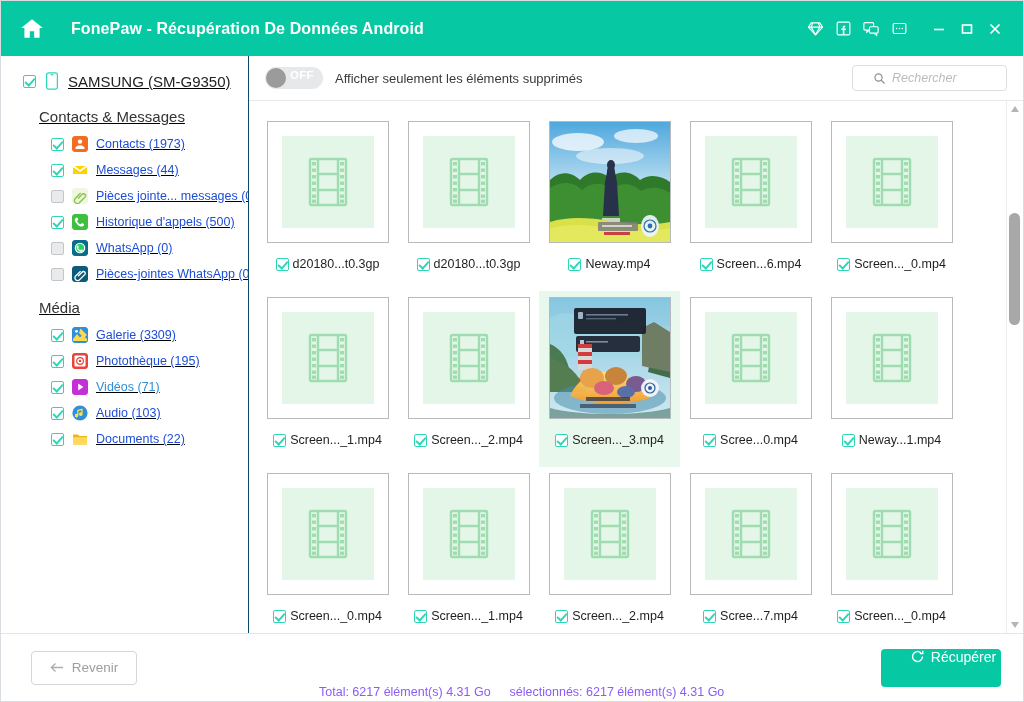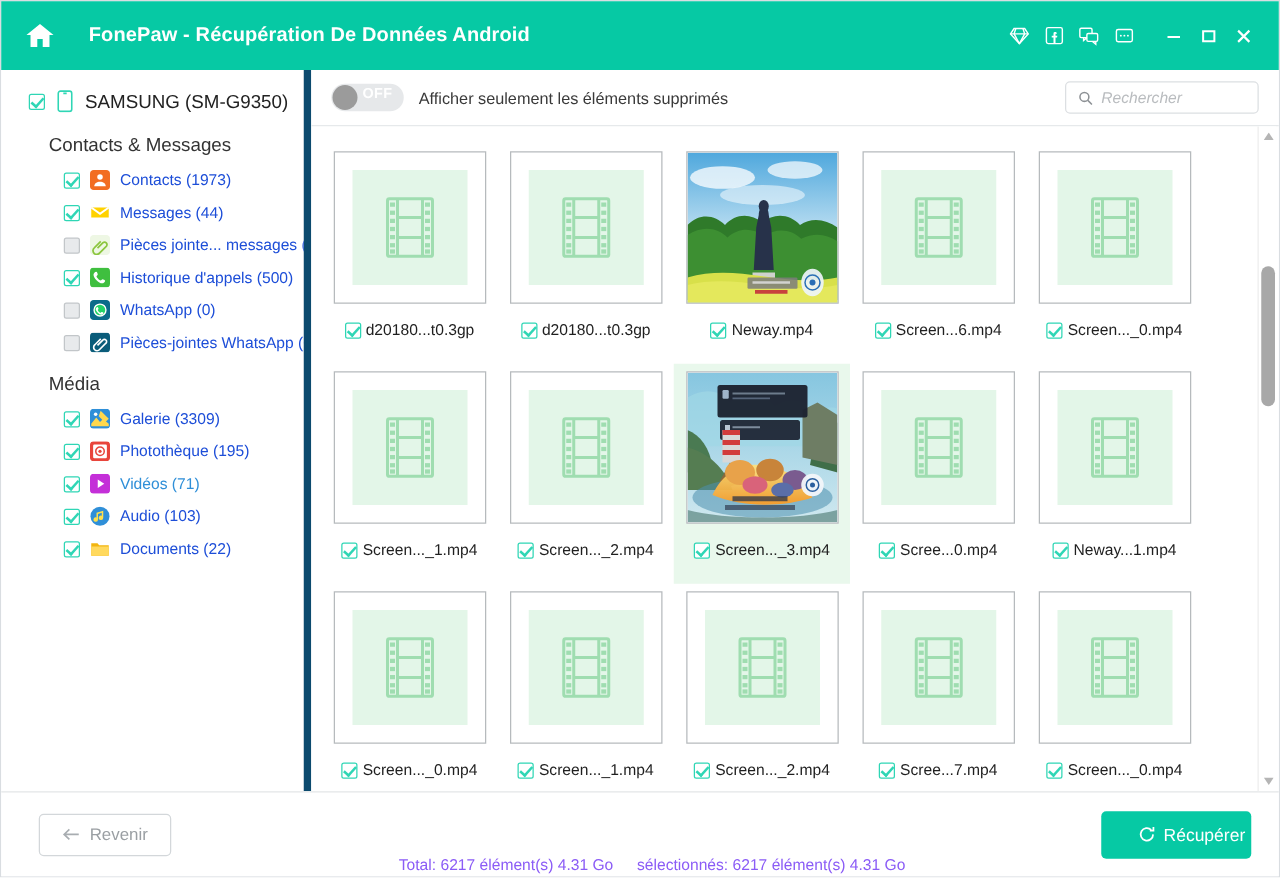--- a/index.html
+++ b/index.html
@@ -40,23 +40,24 @@
   .tb-btn svg { display:block; }
   .tb-gap { width: 12px; }
 
   
   .body { flex: 1 1 auto; display: flex; min-height: 0; }
 
   
   .sidebar {
     width: 248px; flex: 0 0 248px;
     background: #ffffff;
-    border-right: 6px solid #0c4a6e;
+    border-right: 1px solid #0c4a6e;
     padding-top: 10px;
     overflow: hidden;
+    text-decoration: underline;
   }
   .device-row {
     display: flex; align-items: center;
     padding: 6px 0 6px 22px;
     cursor: pointer;
   }
   .device-name {
     font-size: 15px; color: #222; margin-left: 9px; white-space: nowrap;
   }
   .group-title {
@@ -121,21 +122,21 @@
     font-size: 11.5px; font-weight: bold; color: #ffffff;
     letter-spacing: .3px;
   }
   .toggle-label {
     font-size: 13px; color: #3a3a3a; margin-left: 12px; white-space: nowrap;
   }
   .search {
     margin-left: auto;
     width: 155px; height: 26px;
     border: 1px solid #dcdfe2; border-radius: 4px;
-    display: flex; align-items: center; padding: 0 9px;
+    display: flex; align-items: center; padding: 0 20px;
     background: #fff;
   }
   .search input {
     border: none; outline: none; width: 100%;
     font-family: "Liberation Sans", sans-serif;
     font-size: 12.5px; font-style: italic; color: #555;
     margin-left: 6px; background: transparent;
   }
   .search input::placeholder { color: #b9bcbf; font-style: italic; }
 
@@ -212,21 +213,21 @@
   .footer-status {
     margin-left: 182px;
     font-size: 12.5px; color: #8b5cf6; white-space: nowrap; margin-top: 48px;
   }
   .footer-status .sp { display:inline-block; width: 12px; }
   .btn-recover {
     margin-left: auto;
     width: 120px; height: 38px;
     background: #06C9A4; border-radius: 4px;
     color: #fff; font-size: 14px;
-    display: flex; align-items: center; justify-content: center;
+    display: flex; align-items: flex-start; justify-content: center;
     gap: 6px; cursor: pointer; padding-left: 24px;
   }
 </style>
 </head>
 <body>
 
 <div class="app">
 
   <div class="titlebar">
     <span>

